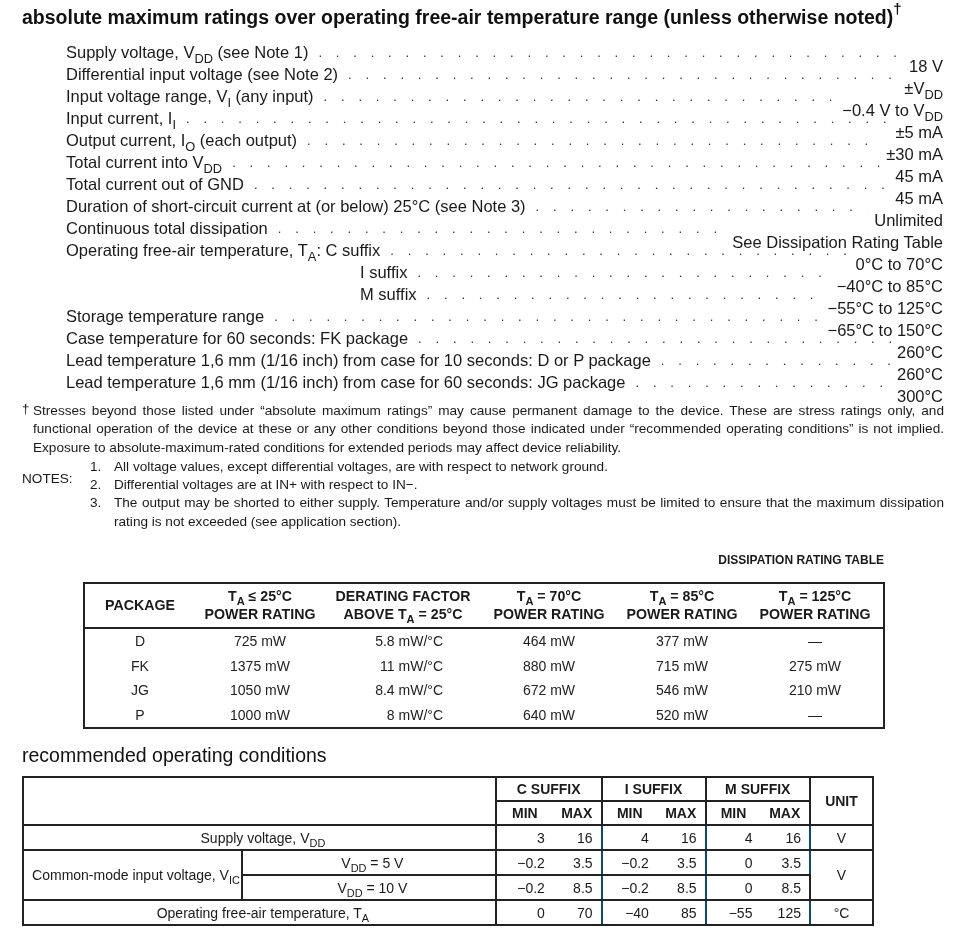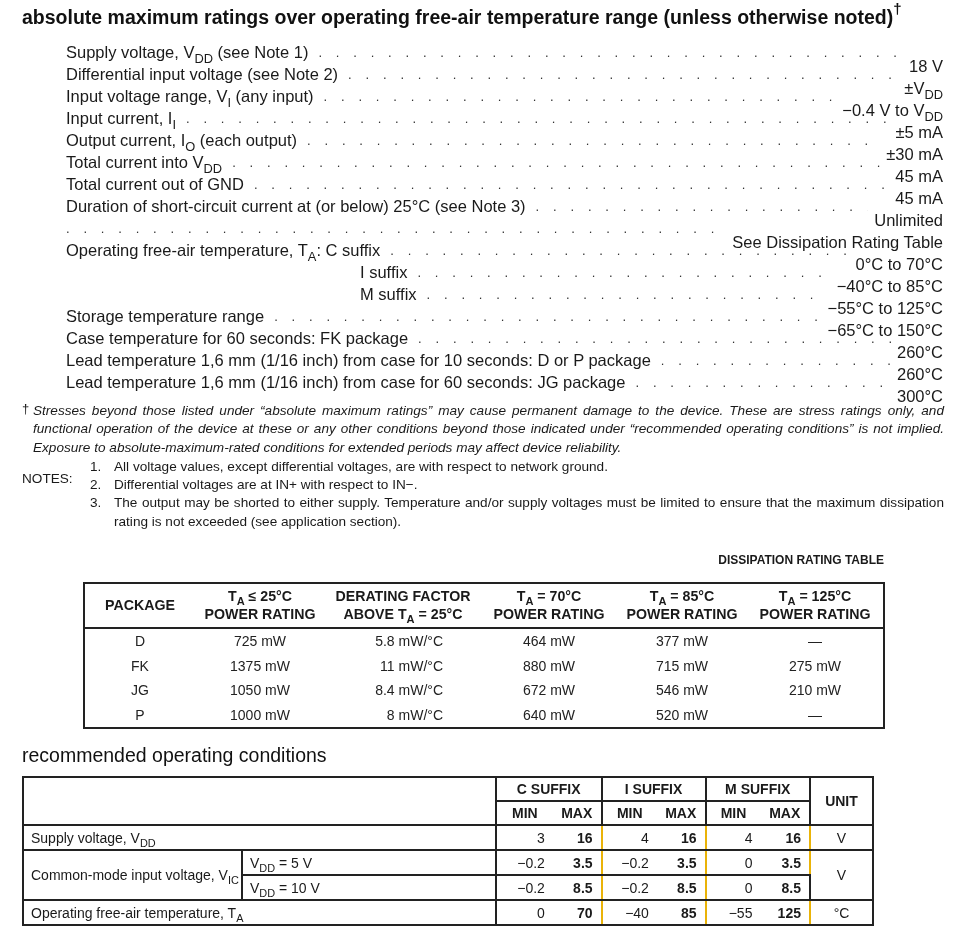--- a/index.html
+++ b/index.html
@@ -22,44 +22,44 @@
   .rating-row .leader {
     flex: 1; overflow: hidden; position: relative; top: 0;
     color: #333; letter-spacing: 5.1px; font-size: 13px; line-height: 24px;
   }
   .rating-row .value { background: #fff; padding-left: 6px; z-index: 1; margin-top: 14px; }
   .sub { font-size: 0.78em; vertical-align: -0.35em; line-height: 0; }
   .dagger-note {
     left: 22px; top: 402px; width: 922px; font-size: 13.6px; line-height: 18.4px;
   }
   .dagger-note .dg { position: absolute; left: 0; top: -2px; font-size: 13px; }
-  .dagger-note .txt { margin-left: 11px; text-align: justify; font-style: italic; }
+  .dagger-note .txt { margin-left: 11px; text-align: justify; }
   .notes { left: 22px; top: 458px; width: 922px; font-size: 13.6px; line-height: 18.2px; }
   .notes .hdr { position: absolute; left: 0; top: 12px; }
   .notes .item { position: relative; padding-left: 92px; text-align: justify; }
   .notes .num { position: absolute; left: 68px; }
   .diss-title {
     left: 83px; top: 553px; width: 801px; text-align: right; font-weight: bold; font-size: 12px;
   }
   table { border-collapse: collapse; }
   .diss { left: 83px; top: 582px; width: 802px; font-size: 14px; }
   .diss th { font-weight: bold; font-size: 14.2px; line-height: 18px; padding: 3px 0 4px; text-align: center; white-space: nowrap; }
   .diss thead tr { border-bottom: 2px solid #222; }
   .diss { border: 2px solid #222; border-left-width: 2px; }
   .diss td { text-align: center; height: 24.5px; padding: 0; color: #222; }
   .diss td.rj { text-align: right; padding-right: 38px; }
   .rec-title { left: 22px; top: 744px; font-size: 19.5px; font-weight: normal; color: #111; }
   .rec { left: 22px; top: 776px; width: 852px; font-size: 14px; }
   .rec td, .rec th { border: 2px solid #222; padding: 0; }
   .rec th { font-weight: bold; font-size: 14px; text-align: center; height: 22px; }
   .rec td { height: 23px; }
-  .rec td.lbl { padding-left: 7px; text-align: left; }
+  .rec td.lbl { padding-left: 7px; text-align: center; }
   .rec td.num { text-align: right; padding-right: 8px; border-left: none; border-right: none; }
   .rec td.num.first { border-left: 2px solid #222; }
-  .rec td.num.last { border-right: 2px solid #eab308; font-weight: bold; }
+  .rec td.num.last { border-right: 2px solid #0c4a6e; }
   .rec th.mm { border-left: none; border-right: none; }
   .rec th.mm.first { border-left: 2px solid #222; }
   .rec th.mm.last { border-right: 2px solid #222; }
   .rec td.unit { text-align: center; }
 </style>
 </head>
 <body>
 
 <div class="abs title"><span>absolute maximum ratings over operating free-air temperature range (unless otherwise noted)</span><sup>†</sup></div>
 
@@ -98,20 +98,21 @@
       <span class="label"><span>Total current out of GND</span><span class="sub"></span><span></span></span>
       <span class="leader">. . . . . . . . . . . . . . . . . . . . . . . . . . . . . . . . . . . . . . . . . . . . . . . . . . . . . . . . . . . . . . . . . . . . . . . . . . . . . . . . . . . . . . . . . . . . . . . . . . .</span>
       <span class="value"><span>45 mA</span><span class="sub"></span></span>
     </div>
     <div class="rating-row">
       <span class="label"><span>Duration of short-circuit current at (or below) 25°C (see Note 3)</span><span class="sub"></span><span></span></span>
       <span class="leader">. . . . . . . . . . . . . . . . . . . . . . . . . . . . . . . . . . . . . . . . . . . . . . . . . . . . . . . . . . . . . . . . . . . . . . . . . . . . . . . . . . . . . . . . . . . . . . . . . . .</span>
       <span class="value"><span>Unlimited</span><span class="sub"></span></span>
     </div>
     <div class="rating-row">
+      <span class="label"><span>Continuous total dissipation</span><span class="sub"></span><span></span></span>
       <span class="leader">. . . . . . . . . . . . . . . . . . . . . . . . . . . . . . . . . . . . . . . . . . . . . . . . . . . . . . . . . . . . . . . . . . . . . . . . . . . . . . . . . . . . . . . . . . . . . . . . . . .</span>
       <span class="value"><span>See Dissipation Rating Table</span><span class="sub"></span></span>
     </div>
     <div class="rating-row">
       <span class="label"><span>Operating free-air temperature, T</span><span class="sub">A</span><span>:  C suffix</span></span>
       <span class="leader">. . . . . . . . . . . . . . . . . . . . . . . . . . . . . . . . . . . . . . . . . . . . . . . . . . . . . . . . . . . . . . . . . . . . . . . . . . . . . . . . . . . . . . . . . . . . . . . . . . .</span>
       <span class="value"><span>0°C to 70°C</span><span class="sub"></span></span>
     </div>
     <div class="rating-row">
       <span class="label indent"><span>I suffix</span><span class="sub"></span><span></span></span>

